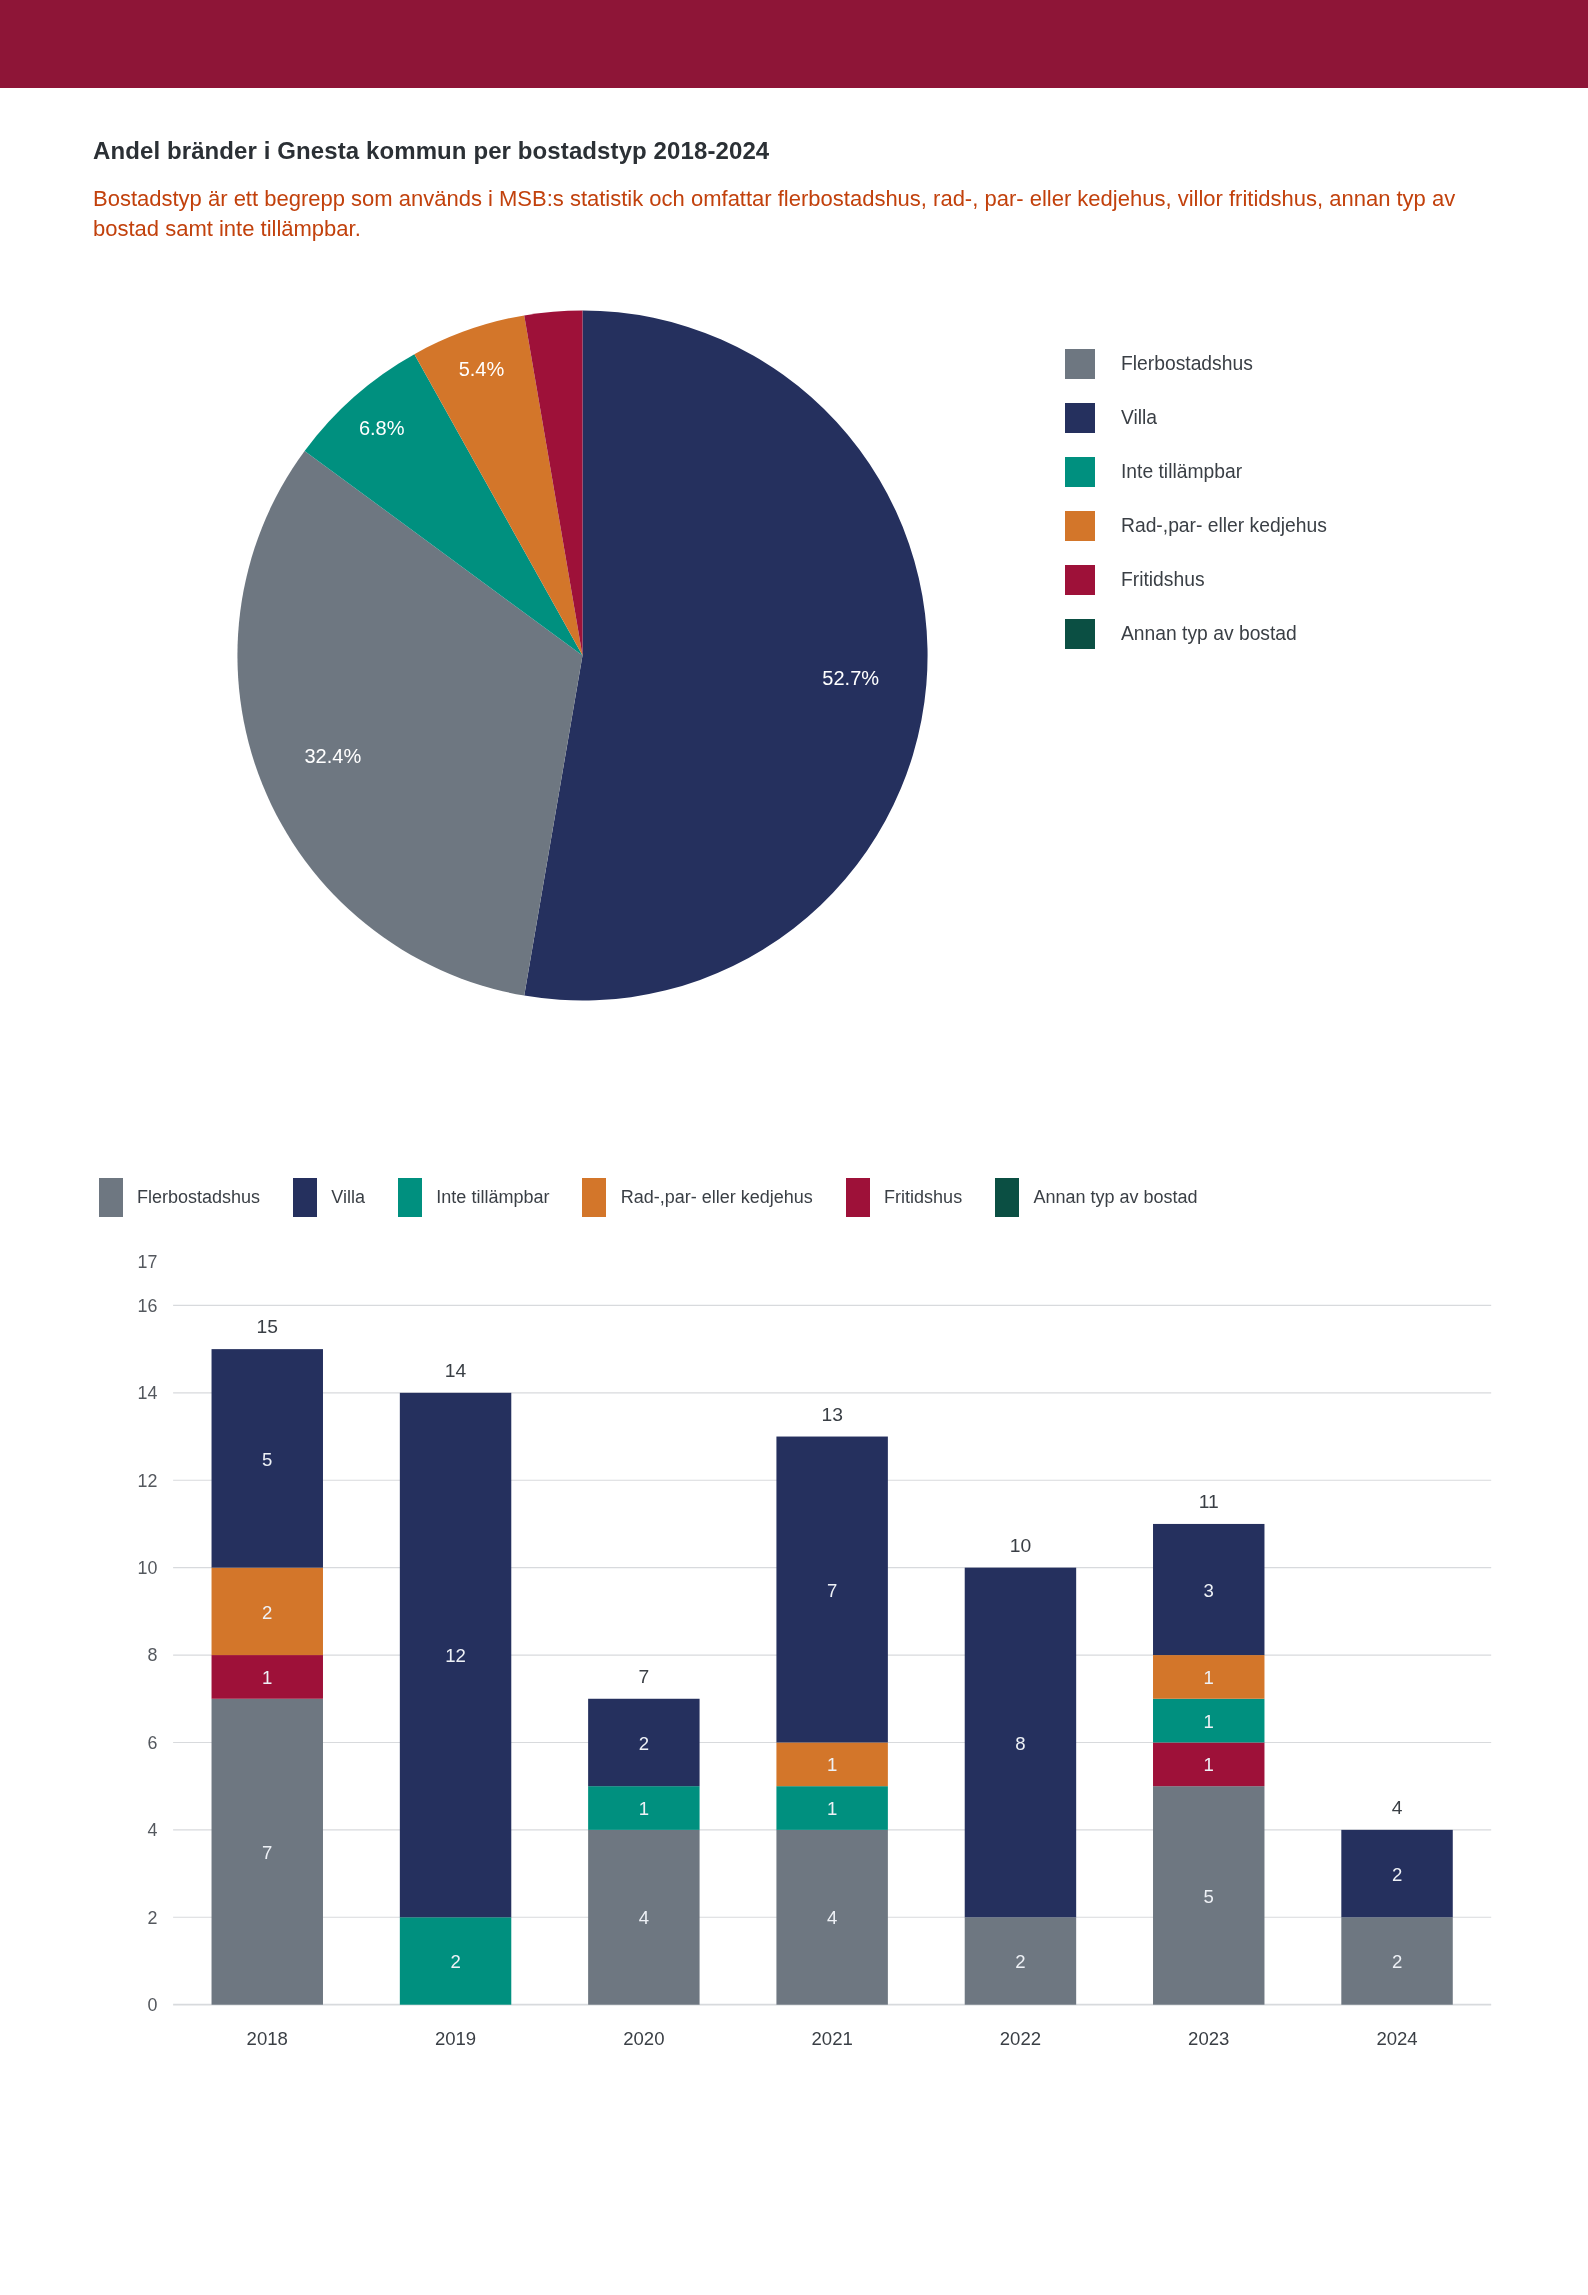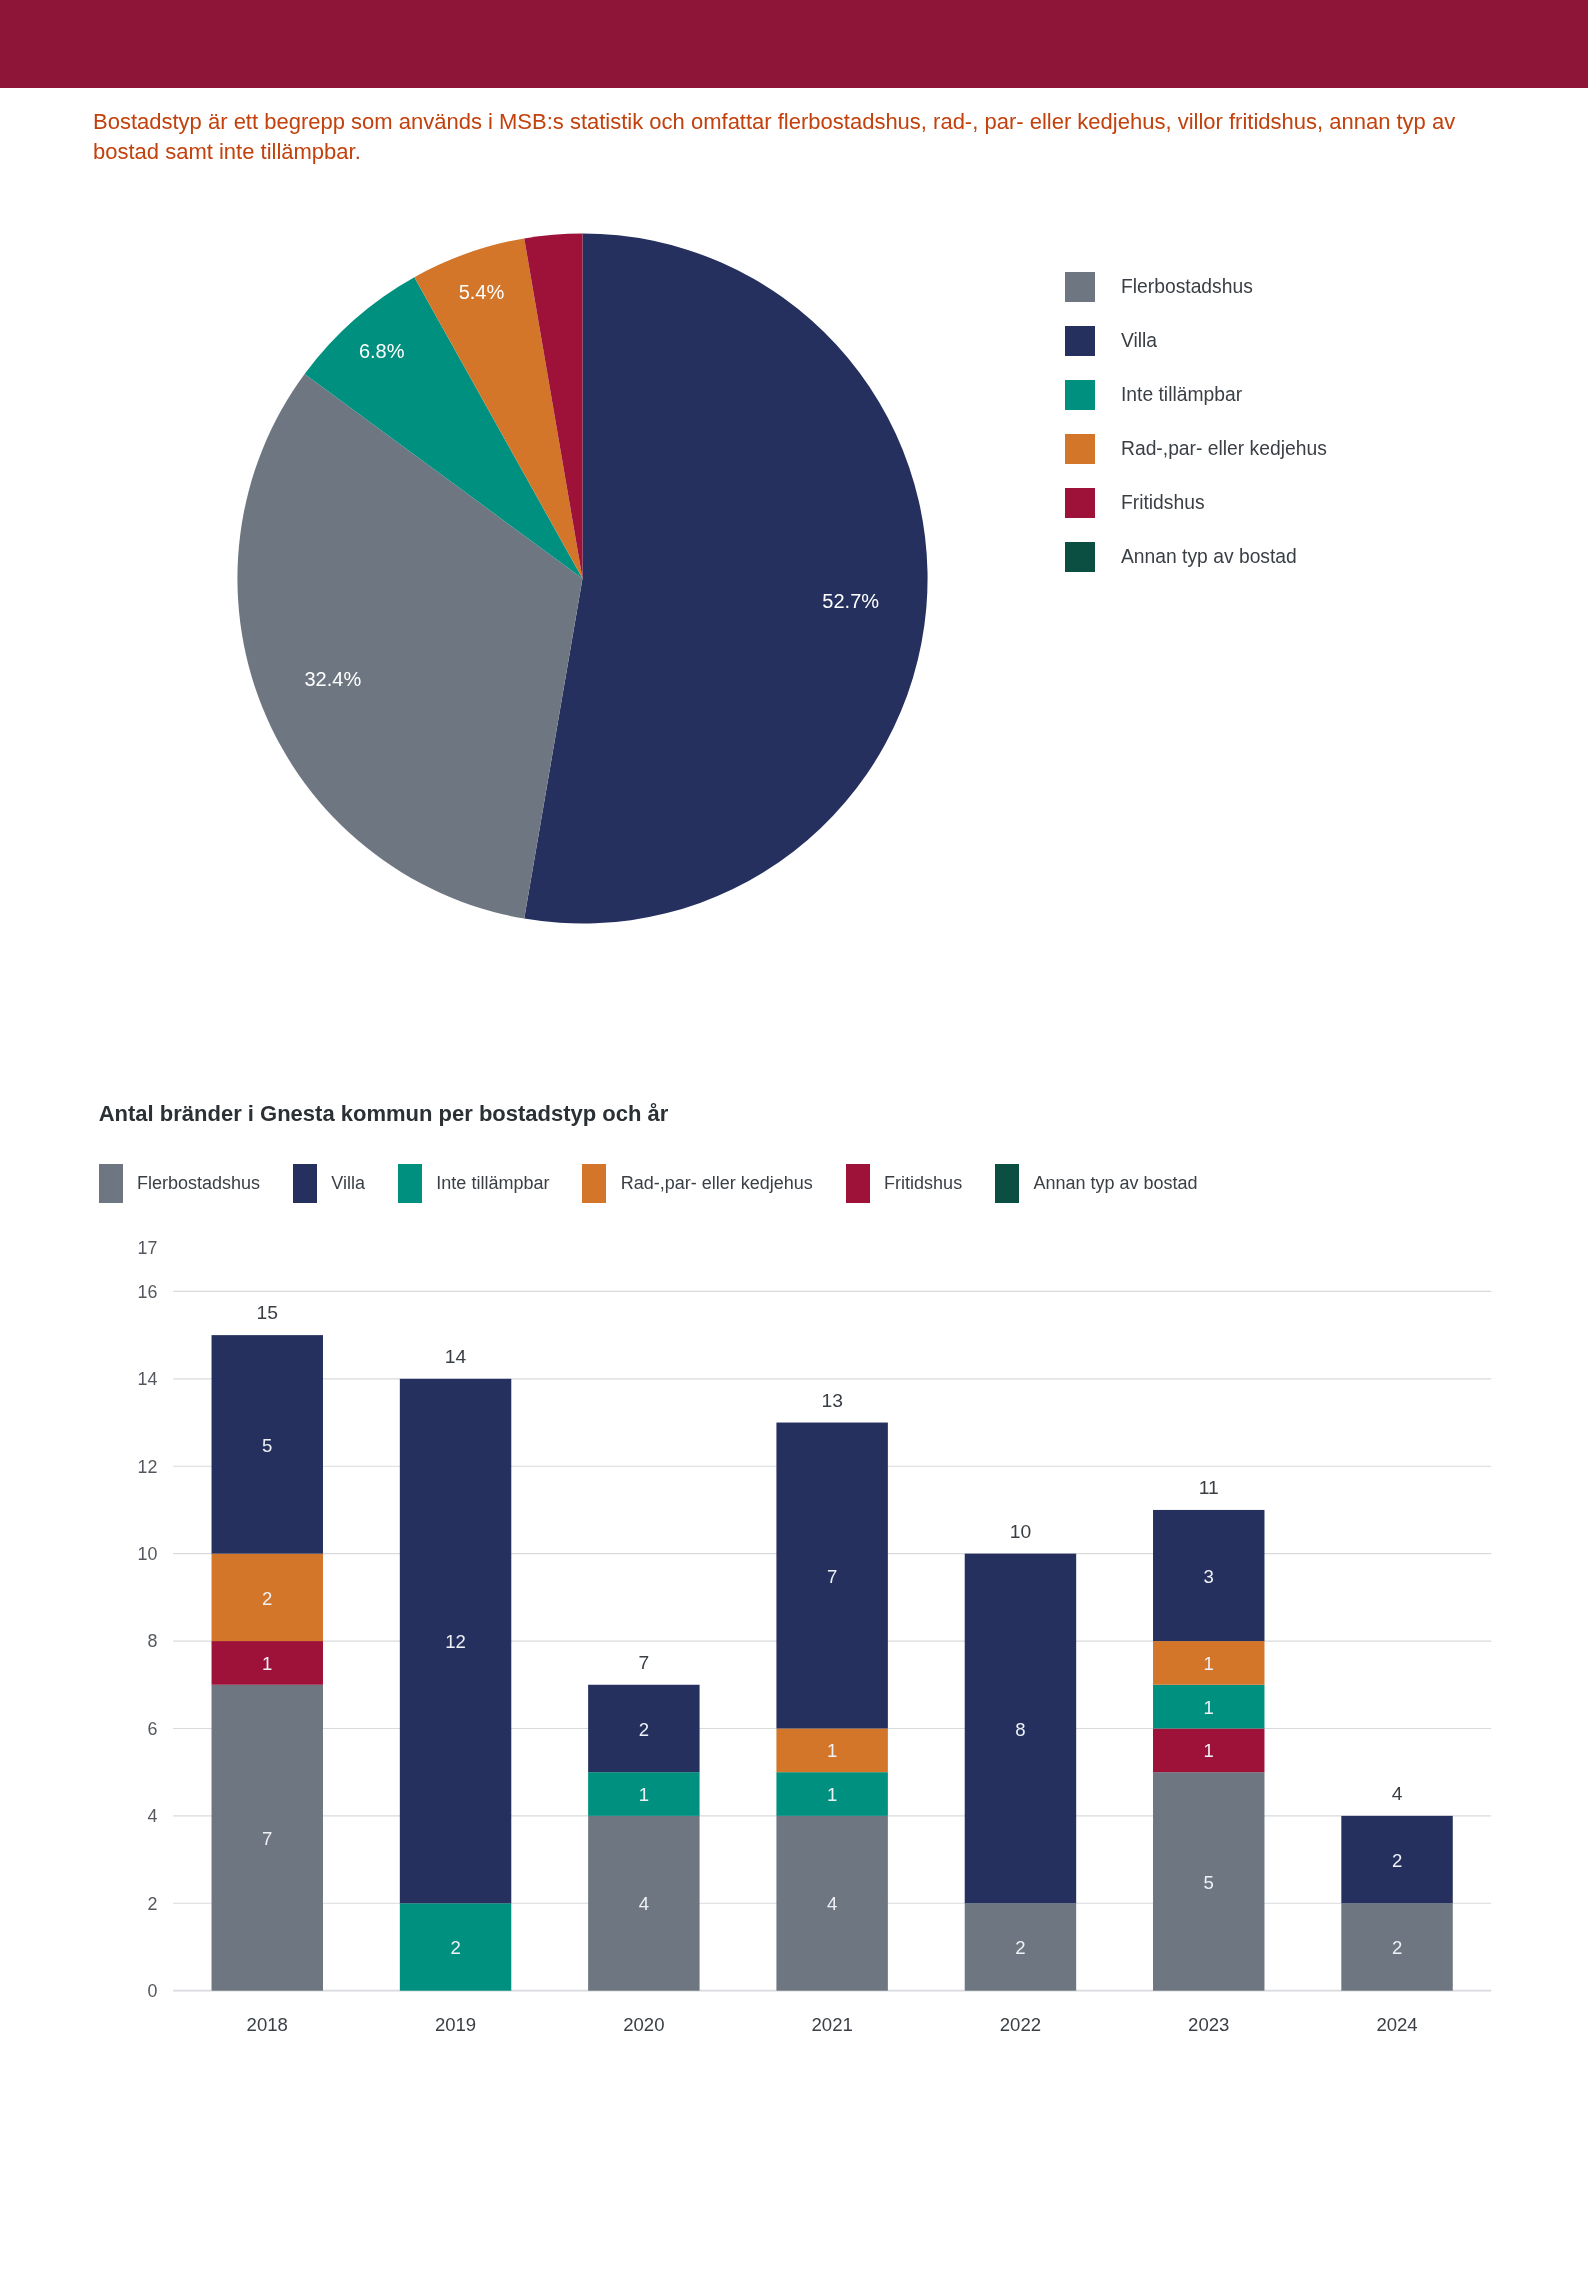--- a/index.html
+++ b/index.html
@@ -150,20 +150,21 @@
     font-family: "Liberation Sans", "DejaVu Sans", sans-serif;
   }
 </style>
 </head>
 <body>
 
 <div class="brand-bar"></div>
 
 <div class="page">
 
+  <h1 class="section-title">Andel bränder i Gnesta kommun per bostadstyp 2018-2024</h1>
 
   <p class="section-desc">Bostadstyp är ett begrepp som används i MSB:s statistik och omfattar flerbostadshus, rad-, par- eller kedjehus, villor fritidshus, annan typ av bostad samt inte tillämpbar.</p>
 
   <div class="pie-block">
     <div class="pie-wrap">
       <svg id="pie-svg" viewBox="0 0 970 970" xmlns="http://www.w3.org/2000/svg">
           <path d="M 485 485 L 485.00000000000006 2 A 483 483 0 1 1 403.45344620374954 961.066339456966 Z" fill="#25305E"></path>
           <text x="860.3855012697438" y="526.9179109038048" class="pie-pct-text" text-anchor="middle">52.7%</text>
           <path d="M 485 485 L 403.45344620374954 961.066339456966 A 483 483 0 0 1 96.03629120152806 198.65015586220846 Z" fill="#6E7781"></path>
           <text x="135.59431293269972" y="635.885391169659" class="pie-pct-text" text-anchor="middle">32.4%</text>
@@ -197,21 +198,20 @@
         <span class="legend-label">Fritidshus</span>
       </div>
       <div class="legend-row">
         <span class="swatch" style="background:#0B4F43"></span>
         <span class="legend-label">Annan typ av bostad</span>
       </div>
     </div>
   </div>
 
   <div class="bar-block">
-    <h2 class="bar-title">Antal bränder i Gnesta kommun per bostadstyp och år</h2>
 
     <div class="bar-legend">
       <div class="legend-row">
         <span class="swatch" style="background:#6E7781"></span>
         <span class="legend-label">Flerbostadshus</span>
       </div>
       <div class="legend-row">
         <span class="swatch" style="background:#25305E"></span>
         <span class="legend-label">Villa</span>
       </div>

